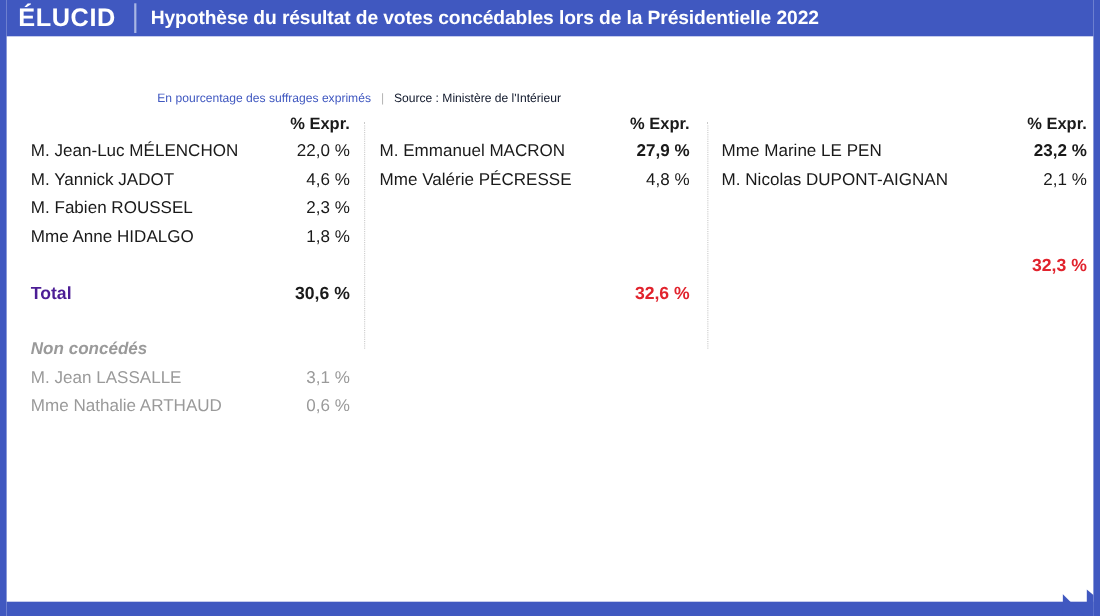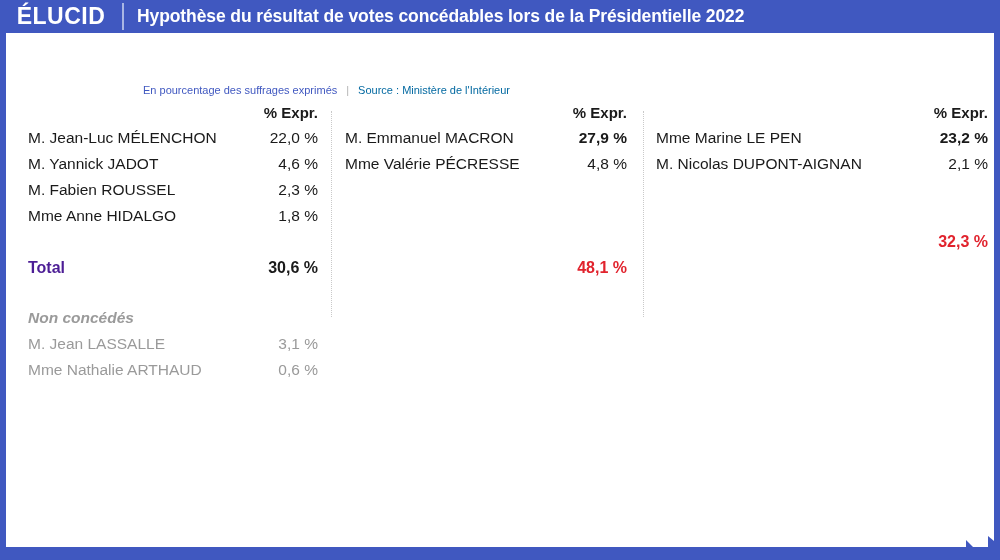--- a/index.html
+++ b/index.html
@@ -70,21 +70,21 @@
     align-items: flex-start;
     font-size: 11px;
     white-space: nowrap;
     margin-top: 46px;
   }
   .subtitle-main { color: #4058c0; }
   .subtitle-sep {
     color: #b3b3b3;
     margin: 0 9px;
   }
-  .subtitle-source { color: #0369a1; }
+  .subtitle-source { color: #0f172a; }
 
   
   .columns {
     position: absolute;
     left: 0;
     top: 104px;
     width: 816px;
     height: 310px;
   }
   .col {
@@ -257,21 +257,21 @@
         <span class="value bold">27,9 %</span>
       </div>
       <div class="row">
         <span class="label">Mme Valérie PÉCRESSE</span>
         <span class="value">4,8 %</span>
       </div>
       <div class="row"></div>
       <div class="row"></div>
       <div class="total-row red empty-label">
         <span class="label">Total</span>
-        <span class="value">48,1 %</span>
+        <span class="value">32,6 %</span>
       </div>
     </div>
 
     <div class="col col-3">
       <div class="row header-row">
         <span class="value">% Expr.</span>
       </div>
       <div class="row">
         <span class="label">Mme Marine LE PEN</span>
         <span class="value bold">23,2 %</span>

